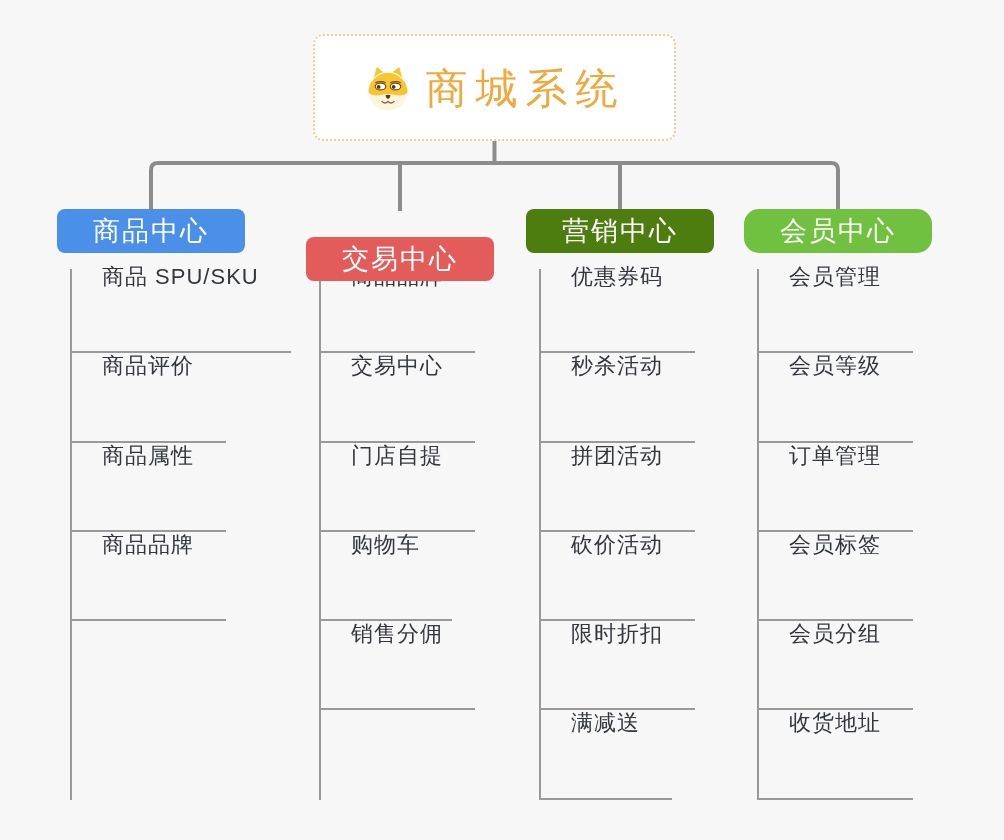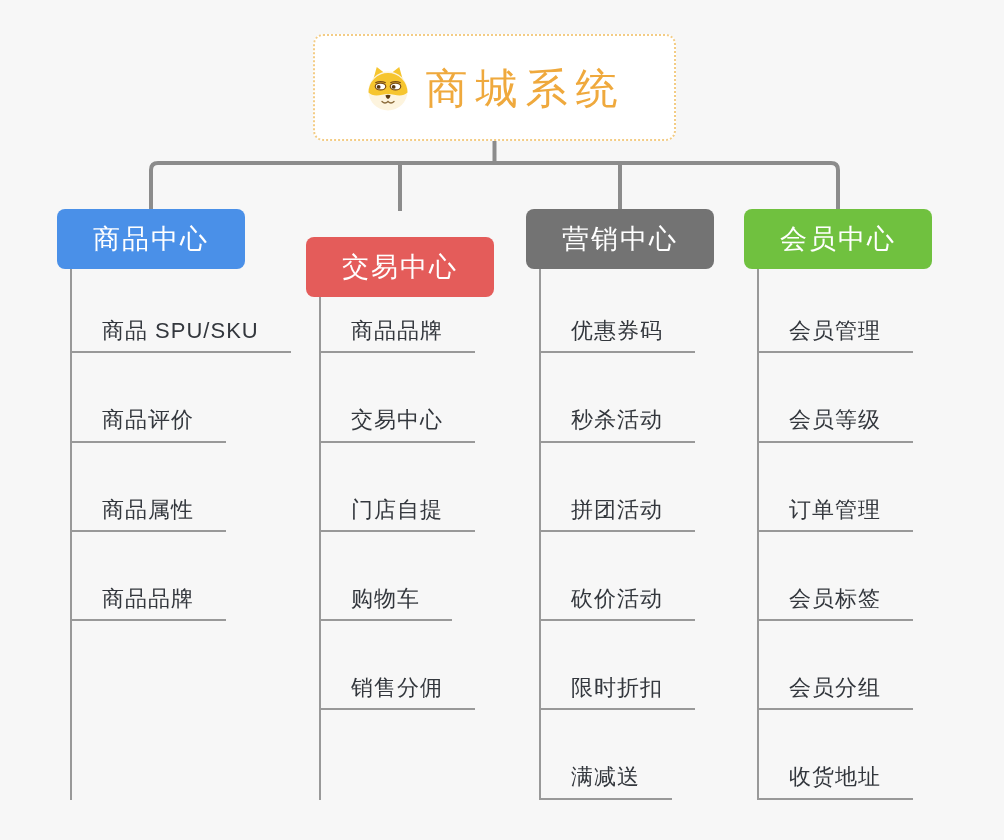--- a/index.html
+++ b/index.html
@@ -43,21 +43,21 @@
     padding-top:2px;
   }
   
   .branch{
     position:absolute;
     top:209px;
     width:188px;
   }
   .branch-header{
     position:absolute;left:0;top:0;
-    width:188px;height:60px;
+    width:188px;height:44px;
     border-radius:8px;
     display:flex;align-items:center;justify-content:center;
     color:#ffffff;
     font-size:27px;
     letter-spacing:2px;
     z-index:3;
     white-space:nowrap;
   }
   .trunk{
     position:absolute;
@@ -68,21 +68,20 @@
   .items{
     position:absolute;
     left:13px;top:55px;
   }
   .leaf{
     width:max-content;
     height:89.3px;
     box-sizing:border-box;
     border-bottom:2px solid #999999;
     display:flex;
-    align-items:flex-end;
     padding:0 32px 7px 32px;
     white-space:nowrap;
   }
   .leaf span{
     color:#33373d;
     font-size:22px;
     letter-spacing:1px;
     line-height:1.2;
   }
 </style>
@@ -175,21 +174,21 @@
     <span>购物车</span>
   </div>
 
   <div class="leaf">
     <span>销售分佣</span>
   </div>
 </div>
   </div>
 
   <div class="branch" style="left: 526px;">
-    <div class="branch-header" style="background: #737373;">
+    <div class="branch-header" style="background: #4d7c0f;">
       <span>营销中心</span>
     </div>
     <div class="trunk"></div>
     <div class="items">
   <div class="leaf">
     <span>优惠券码</span>
   </div>
 
   <div class="leaf">
     <span>秒杀活动</span>
@@ -207,21 +206,21 @@
     <span>限时折扣</span>
   </div>
 
   <div class="leaf">
     <span>满减送</span>
   </div>
 </div>
   </div>
 
   <div class="branch" style="left: 744px;">
-    <div class="branch-header" style="background: rgb(112, 193, 63);">
+    <div class="branch-header" style="background: rgb(112, 193, 63); border-radius: 15px;">
       <span>会员中心</span>
     </div>
     <div class="trunk"></div>
     <div class="items">
   <div class="leaf">
     <span>会员管理</span>
   </div>
 
   <div class="leaf">
     <span>会员等级</span>

